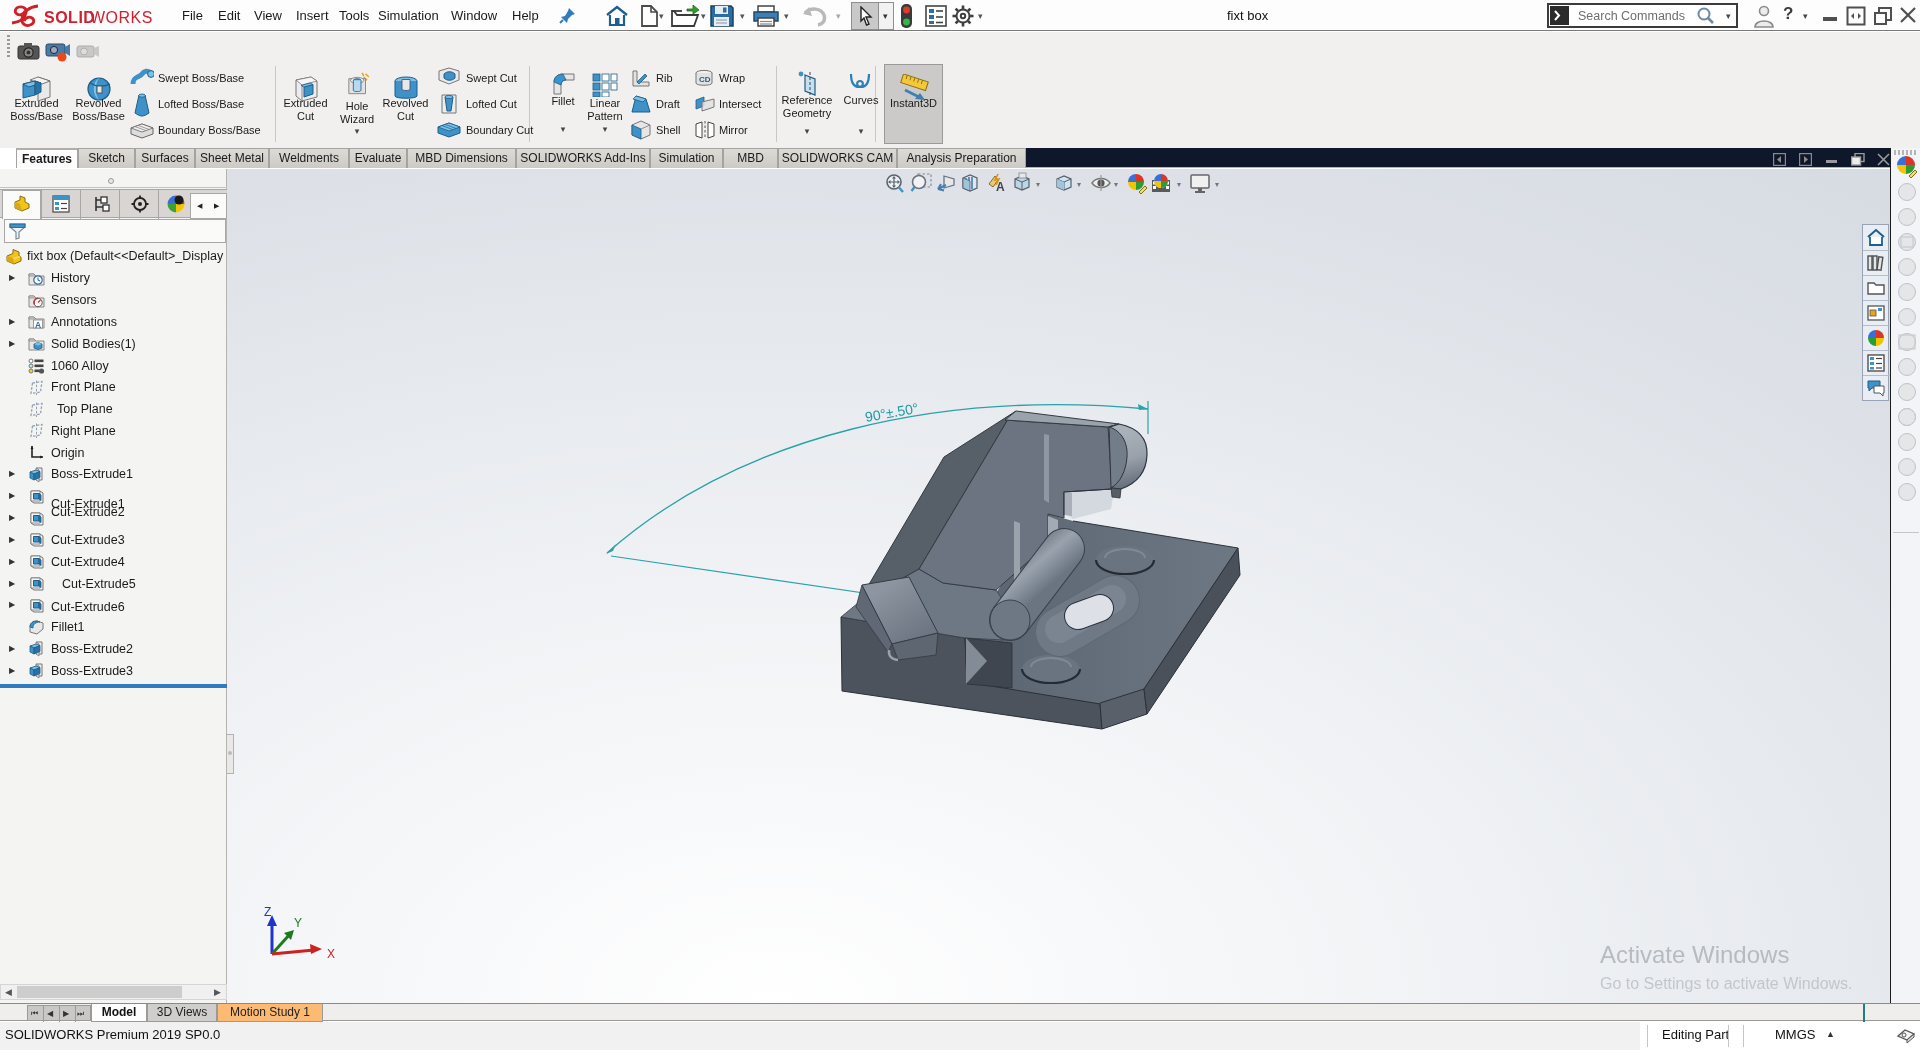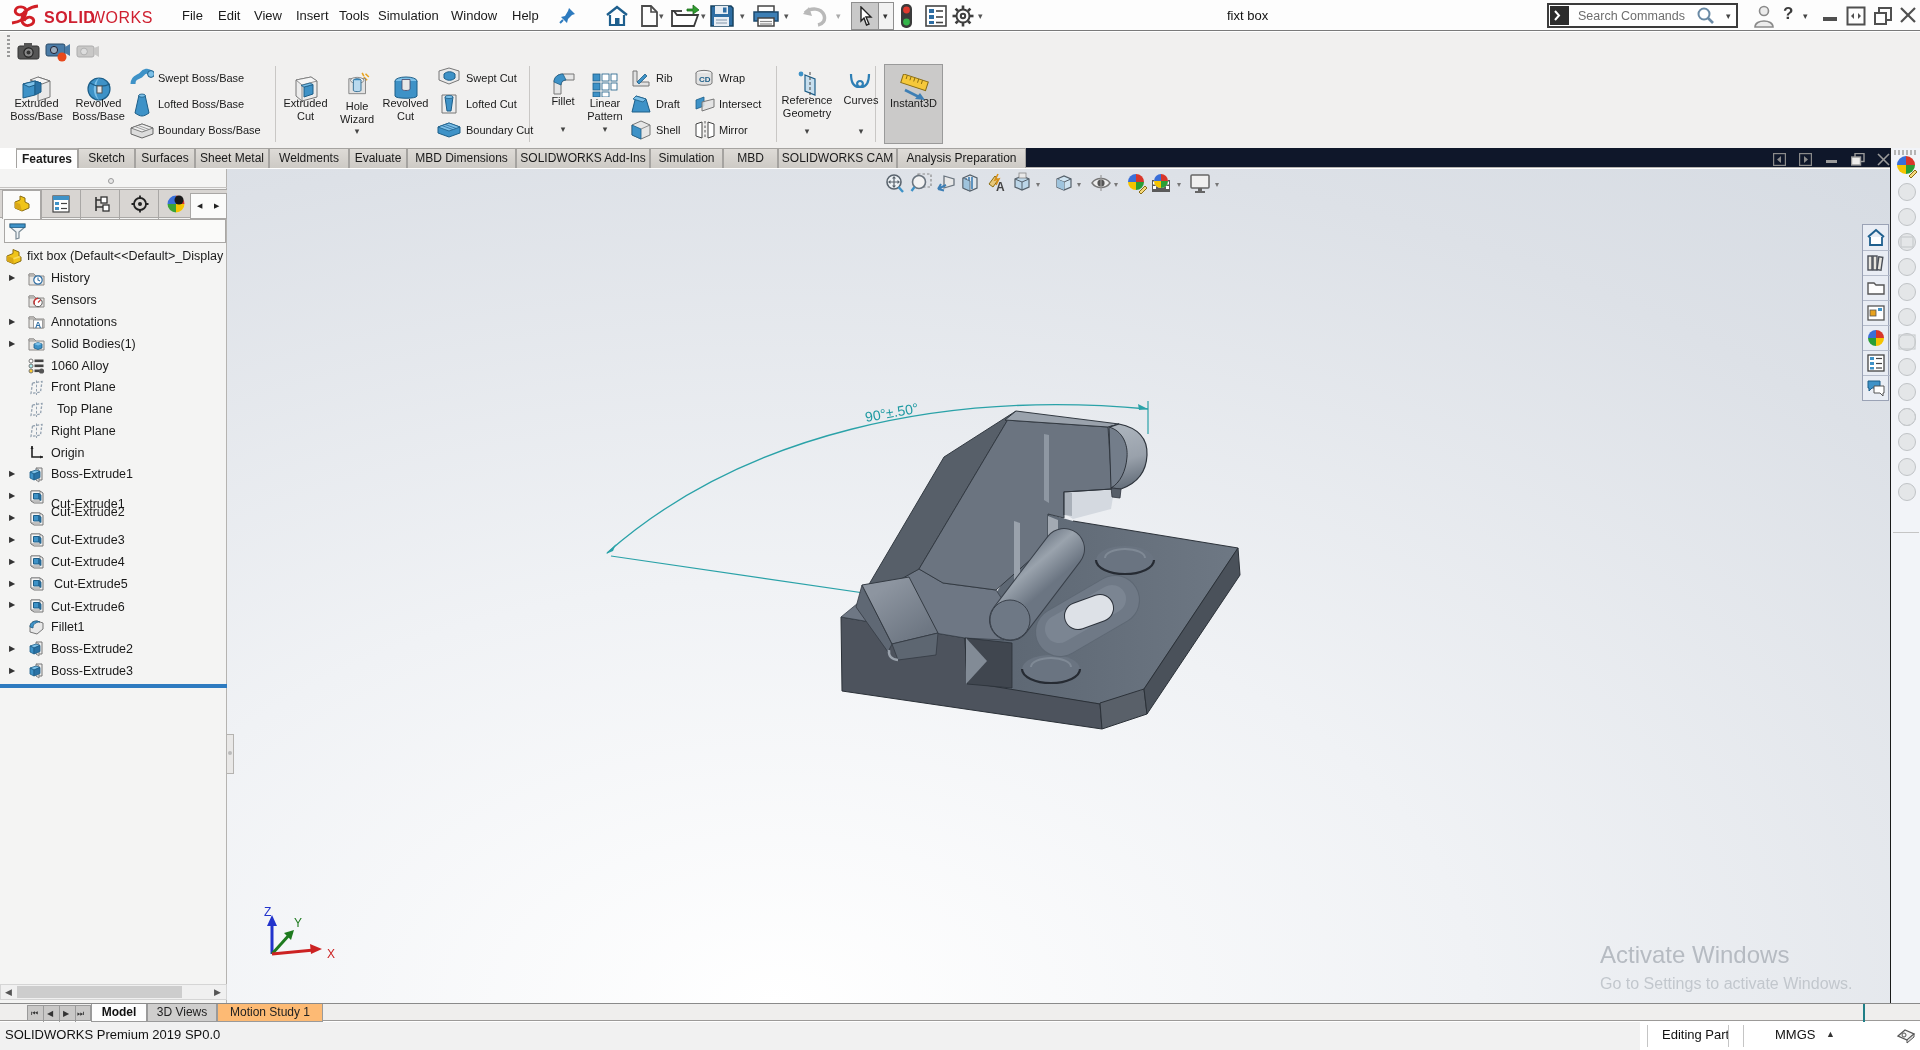--- a/index.html
+++ b/index.html
@@ -743,21 +743,21 @@
           <path d="M11,5.5 L13,7 L13,12.5 L11,11 Z" fill="#2a72a5" stroke="#1d5e88" stroke-width="0.8"></path>
         </svg>
     <span class="txt" style="left:51px;top:310px;">Cut-Extrude4</span>
     <span class="txt" style="left:9px;top:334px;font-size:8px;color:#333;">▶</span>
     <svg class="abs" style="left:28px;top:330px;" width="17" height="17" viewBox="0 0 17 17">
           <path d="M3,3 L12,3 L15,5 L15,15 L6,15 L3,13 Z" fill="#eee" stroke="#777" stroke-width="1"></path>
           <path d="M3,3 L12,3 L12,13 L3,13 Z" fill="#f6f6f6" stroke="#777" stroke-width="0.8"></path>
           <path d="M5.5,5.5 L11,5.5 L11,11 L5.5,11 Z" fill="#3e92c7" stroke="#1d5e88" stroke-width="1"></path>
           <path d="M11,5.5 L13,7 L13,12.5 L11,11 Z" fill="#2a72a5" stroke="#1d5e88" stroke-width="0.8"></path>
         </svg>
-    <span class="txt" style="left:54px;top:332px;">Cut-Extrude5</span>
+    <span class="txt" style="left:62px;top:332px;">Cut-Extrude5</span>
     <span class="txt" style="left:9px;top:355px;font-size:8px;color:#333;">▶</span>
     <svg class="abs" style="left:28px;top:352px;" width="17" height="17" viewBox="0 0 17 17">
           <path d="M3,3 L12,3 L15,5 L15,15 L6,15 L3,13 Z" fill="#eee" stroke="#777" stroke-width="1"></path>
           <path d="M3,3 L12,3 L12,13 L3,13 Z" fill="#f6f6f6" stroke="#777" stroke-width="0.8"></path>
           <path d="M5.5,5.5 L11,5.5 L11,11 L5.5,11 Z" fill="#3e92c7" stroke="#1d5e88" stroke-width="1"></path>
           <path d="M11,5.5 L13,7 L13,12.5 L11,11 Z" fill="#2a72a5" stroke="#1d5e88" stroke-width="0.8"></path>
         </svg>
     <span class="txt" style="left:51px;top:355px;">Cut-Extrude6</span>
     <svg class="abs" style="left:28px;top:374px;" width="17" height="17" viewBox="0 0 17 17">
           <path d="M2,8 C2,4 5,2 9,2 L15,4 L15,10 L9,15 L2,13 Z" fill="#e8e8e8" stroke="#777" stroke-width="1"></path>

